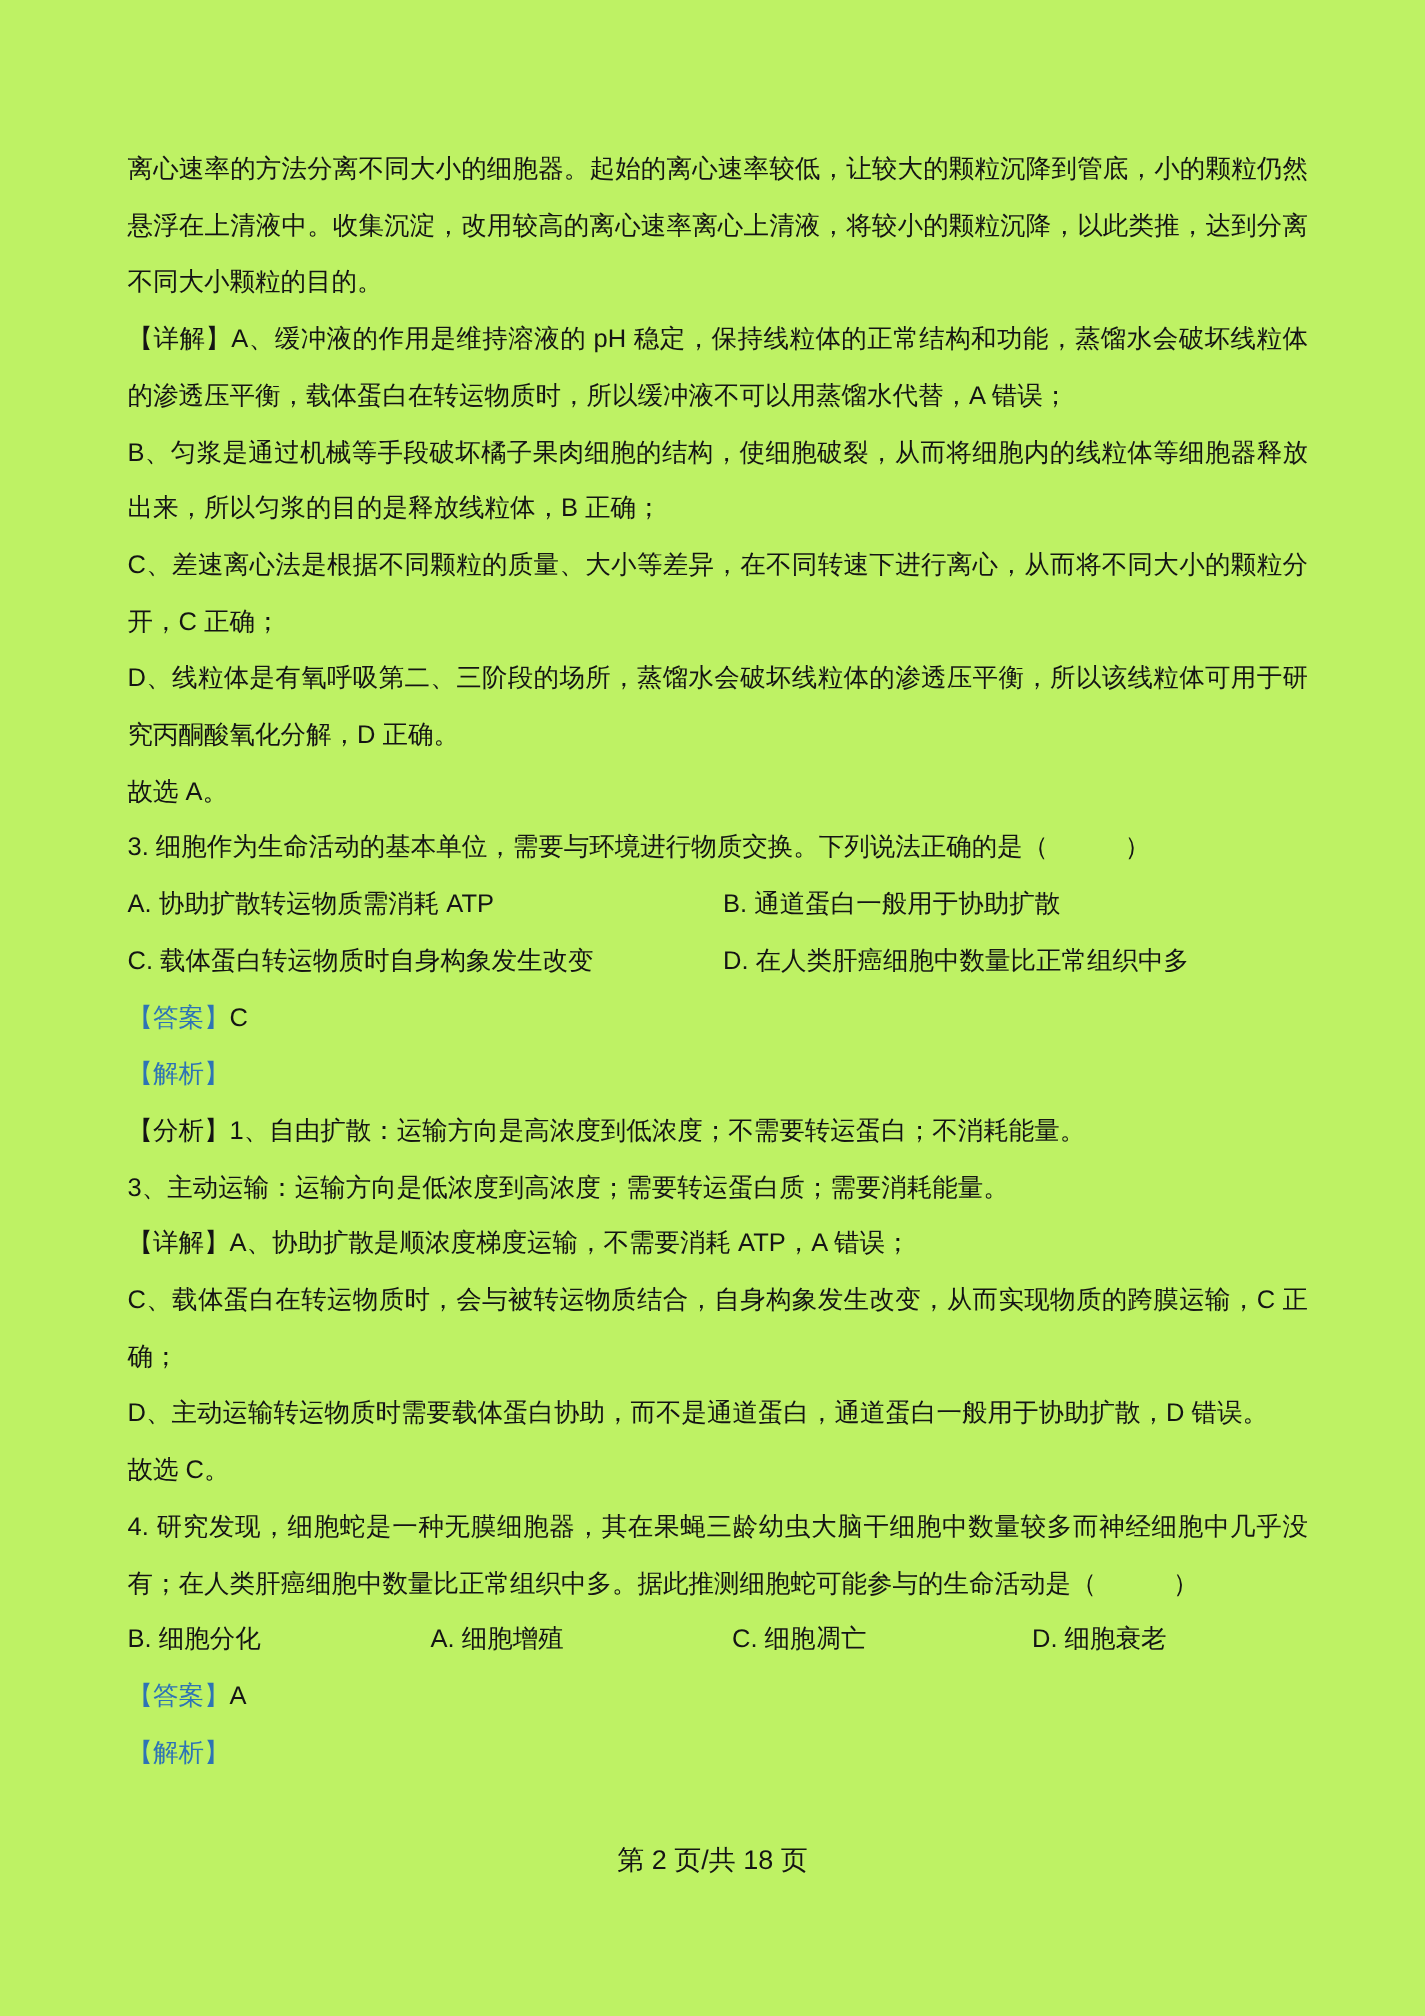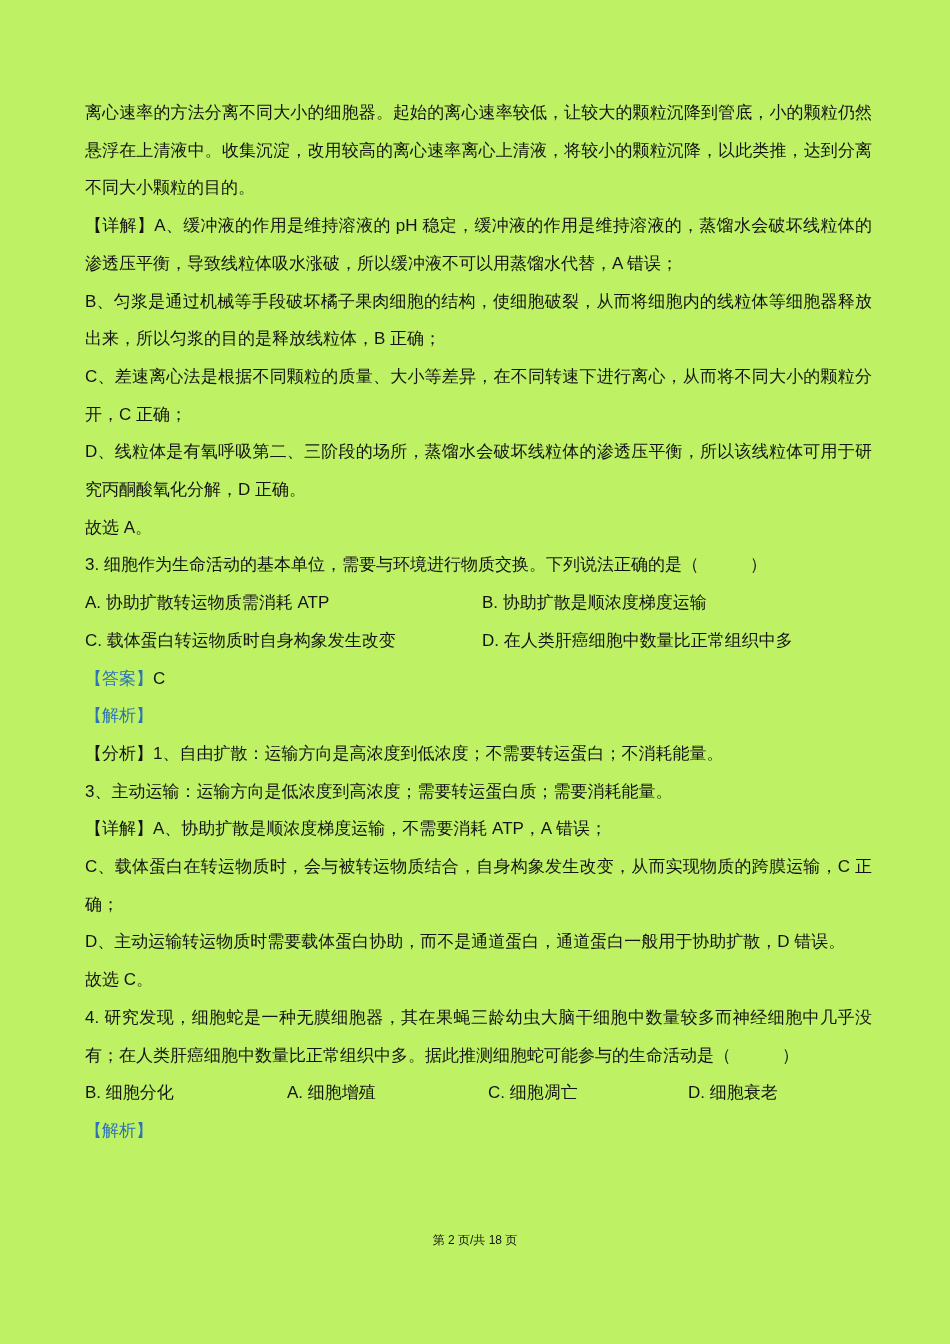--- a/index.html
+++ b/index.html
@@ -41,44 +41,44 @@
   }
   .blue {
     color: #2E74B5;
   }
   .footer {
     position: absolute;
     top: 1228px;
     left: 0;
     width: 950px;
     text-align: center;
-    font-size: 12px;
+    font-size: 18px;
     line-height: 24px;
     color: #141414;
   }
 </style>
 </head>
 <body>
 
 <div class="page">
   <div class="content">
 
     <p class="para">离心速率的方法分离不同大小的细胞器。起始的离心速率较低，让较大的颗粒沉降到管底，小的颗粒仍然悬浮在上清液中。收集沉淀，改用较高的离心速率离心上清液，将较小的颗粒沉降，以此类推，达到分离不同大小颗粒的目的。</p>
 
-    <p class="para">【详解】A、缓冲液的作用是维持溶液的 pH 稳定，缓冲液的作用是维持溶液的，蒸馏水会破坏线粒体的渗透压平衡，导致线粒体吸水涨破，所以缓冲液不可以用蒸馏水代替，A 错误；</p>
+    <p class="para">【详解】A、缓冲液的作用是维持溶液的 pH 稳定，保持线粒体的正常结构和功能，蒸馏水会破坏线粒体的渗透压平衡，载体蛋白在转运物质时，所以缓冲液不可以用蒸馏水代替，A 错误；</p>
     <p class="para">B、匀浆是通过机械等手段破坏橘子果肉细胞的结构，使细胞破裂，从而将细胞内的线粒体等细胞器释放出来，所以匀浆的目的是释放线粒体，B 正确；</p>
     <p class="para">C、差速离心法是根据不同颗粒的质量、大小等差异，在不同转速下进行离心，从而将不同大小的颗粒分开，C 正确；</p>
     <p class="para">D、线粒体是有氧呼吸第二、三阶段的场所，蒸馏水会破坏线粒体的渗透压平衡，所以该线粒体可用于研究丙酮酸氧化分解，D 正确。</p>
     <p class="para">故选 A。</p>
 
     <p class="para">3. 细胞作为生命活动的基本单位，需要与环境进行物质交换。下列说法正确的是（　　　）</p>
 
     <div class="opt-grid-2">
       <span>A. 协助扩散转运物质需消耗 ATP</span>
-      <span>B. 协助扩散是顺浓度梯度运输</span>
+      <span>B. 通道蛋白一般用于协助扩散</span>
     </div>
     <div class="opt-grid-2">
       <span>C. 载体蛋白转运物质时自身构象发生改变</span>
       <span>D. 在人类肝癌细胞中数量比正常组织中多</span>
     </div>
 
     <p class="para">
       <span class="blue">【答案】</span><span>C</span>
     </p>
     <p class="para blue">【解析】</p>
@@ -93,18 +93,21 @@
 
     <p class="para">4. 研究发现，细胞蛇是一种无膜细胞器，其在果蝇三龄幼虫大脑干细胞中数量较多而神经细胞中几乎没有；在人类肝癌细胞中数量比正常组织中多。据此推测细胞蛇可能参与的生命活动是（　　　）</p>
 
     <div class="opt-grid-4">
       <span>B. 细胞分化</span>
       <span>A. 细胞增殖</span>
       <span>C. 细胞凋亡</span>
       <span>D. 细胞衰老</span>
     </div>
 
+    <p class="para">
+      <span class="blue">【答案】</span><span>A</span>
+    </p>
     <p class="para blue">【解析】</p>
 
   </div>
 
   <div class="footer">第 2 页/共 18 页</div>
 </div>
 
 </body></html>

